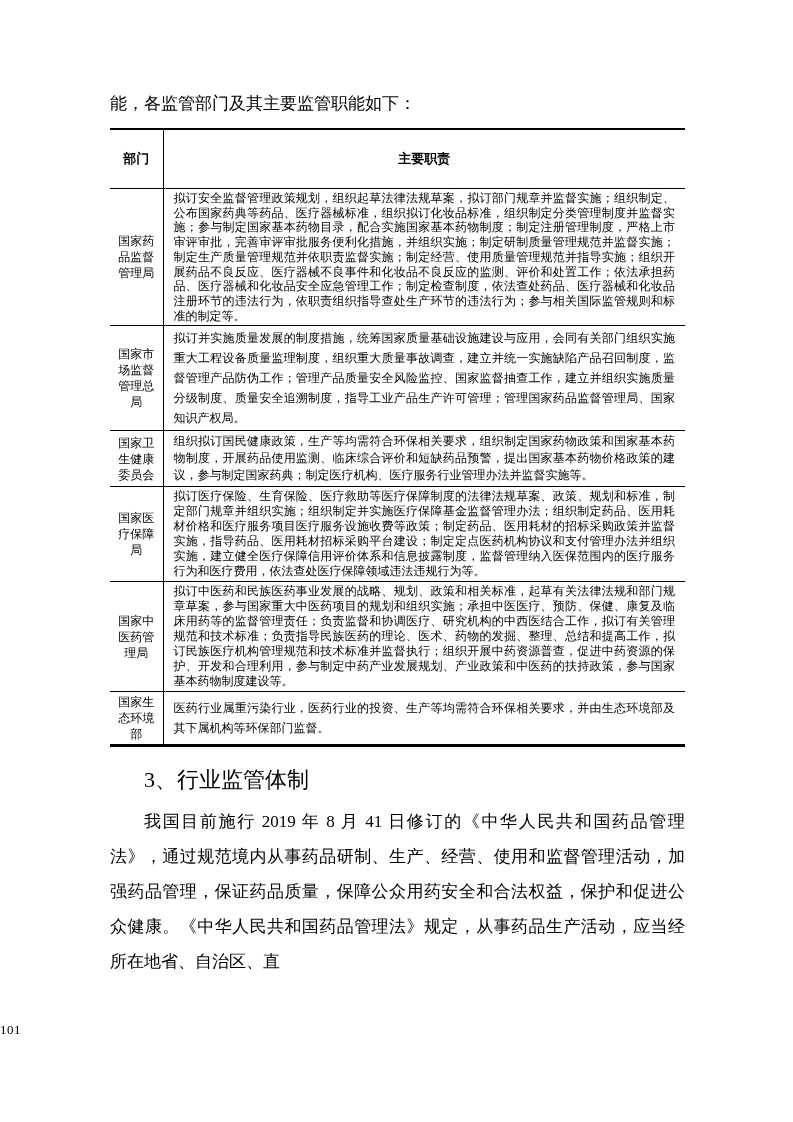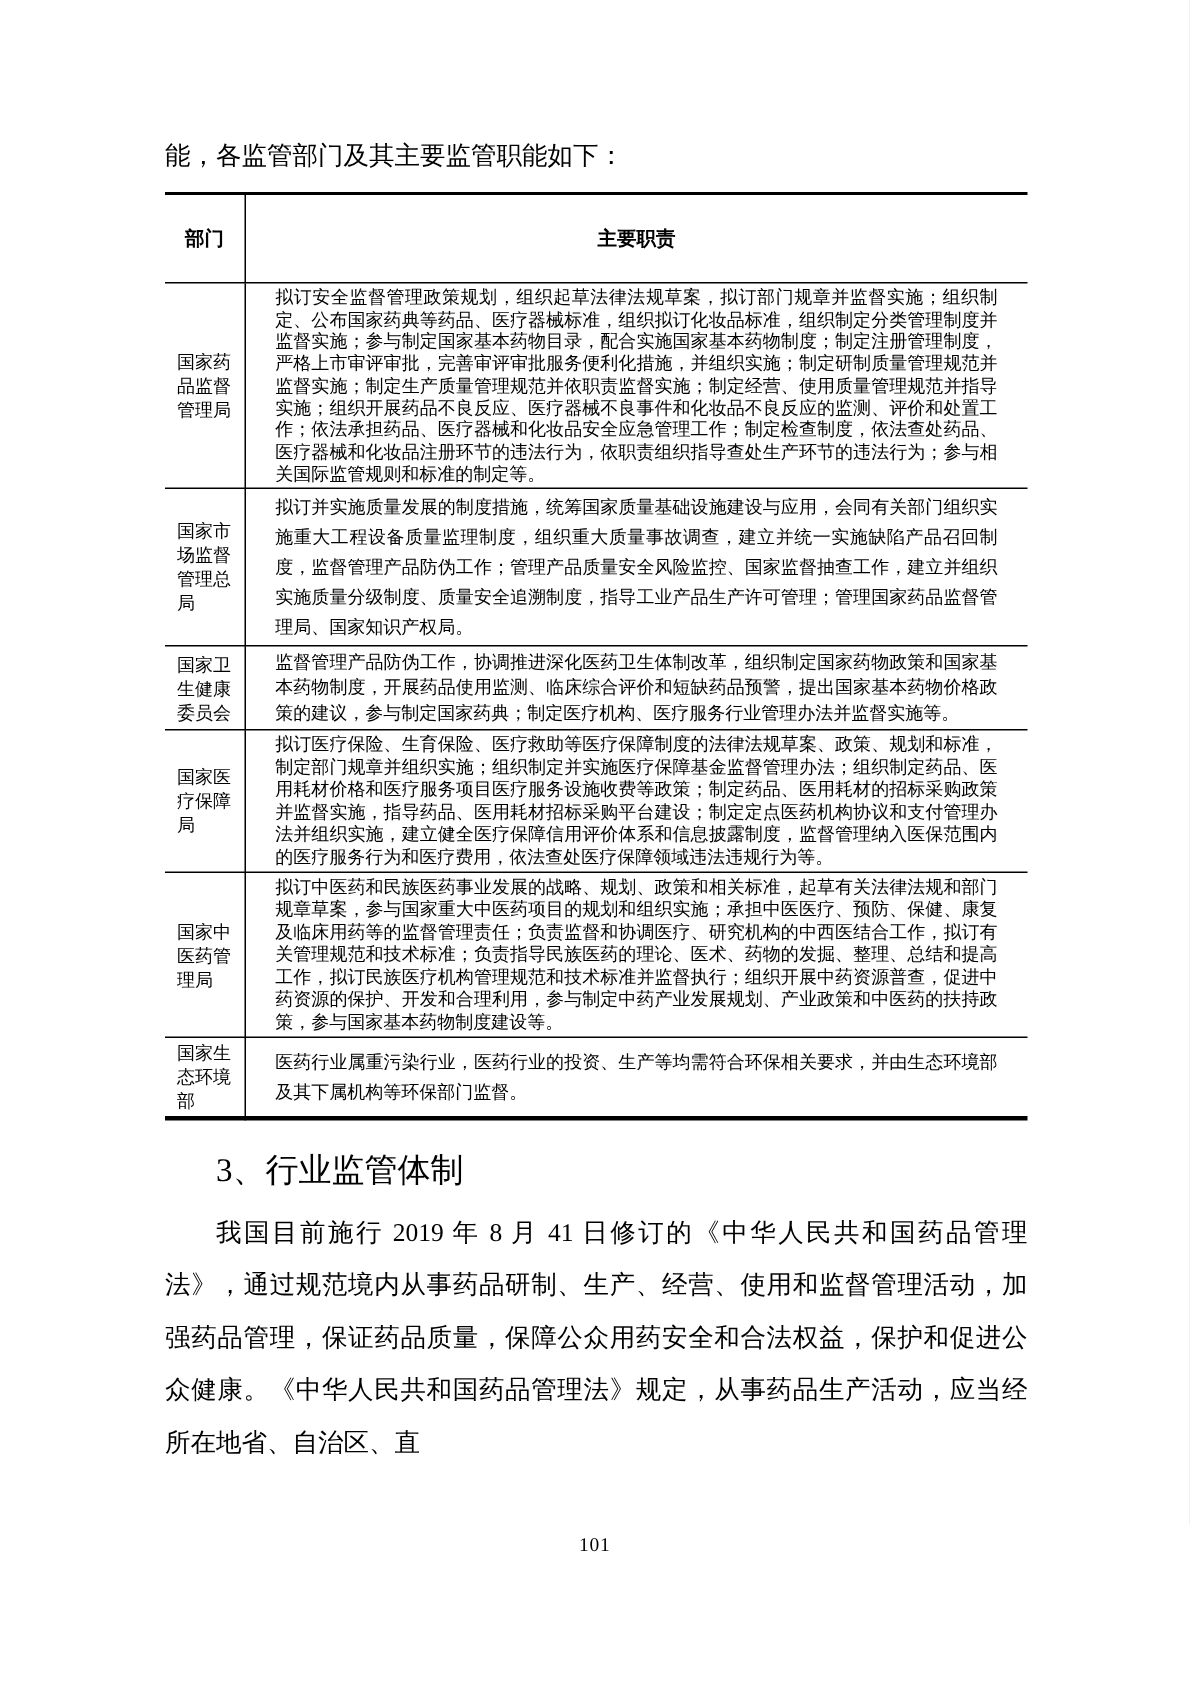--- a/index.html
+++ b/index.html
@@ -18,43 +18,43 @@
   }
   table.reg th{
     border-bottom:1px solid #000;font-weight:bold;font-size:13px;
     padding:20px 4px;text-align:center;
   }
   table.reg th.c1{border-right:1px solid #000;}
   table.reg td{border-bottom:1px solid #000;vertical-align:middle;}
   table.reg tr:last-child td{border-bottom:none;}
   td.dept{
     border-right:1px solid #000;width:53px;box-sizing:border-box;
-    padding:2px 8px;text-align:left;line-height:16px;word-break:break-all;
+    padding:2px 8px;text-align:center;line-height:16px;word-break:break-all;
   }
   td.duty{
-    padding:2px 20px;text-align:justify;text-justify:inter-ideograph;
+    padding:2px 10px;text-align:justify;text-justify:inter-ideograph;
     word-break:break-all;line-height:15px;
   }
   tr.r1 td.duty{line-height:14.7px;}
   tr.r2 td.duty{line-height:20px;}
   tr.r3 td.duty{line-height:20px;}
   tr.r4 td.duty{line-height:17px;}
   tr.r5 td.duty{line-height:15px;}
   tr.r6 td.duty{line-height:15px;}
   tr.r7 td.duty{line-height:20px;padding-top:4px;padding-bottom:4px;}
   tr.r8 td.duty{line-height:20px;padding-top:4px;padding-bottom:4px;}
 
   .heading{margin:22px 0 0 0;padding-left:34px;font-size:22px;line-height:22px;}
   .subheading{margin:20px 0 0 0;padding-left:28px;font-size:17px;line-height:24px;}
   .para{
     margin:13px 0 0 0;font-size:17px;line-height:35px;
     text-indent:2em;text-align:justify;text-justify:inter-ideograph;word-break:break-all;
   }
   .page-number{
-    position:absolute;top:1022px;left:0;width:793px;text-align:center;
+    position:absolute;top:1022px;left:0;width:793px;
     font-size:13px;letter-spacing:0.5px;
   }
 </style>
 </head>
 <body>
 
 <div class="page">
   <div class="content">
 
     <p class="intro">能，各监管部门及其主要监管职能如下：</p>
@@ -70,21 +70,21 @@
         <tr class="r1">
           <td class="dept">国家药品监督管理局</td>
           <td class="duty">拟订安全监督管理政策规划，组织起草法律法规草案，拟订部门规章并监督实施；组织制定、公布国家药典等药品、医疗器械标准，组织拟订化妆品标准，组织制定分类管理制度并监督实施；参与制定国家基本药物目录，配合实施国家基本药物制度；制定注册管理制度，严格上市审评审批，完善审评审批服务便利化措施，并组织实施；制定研制质量管理规范并监督实施；制定生产质量管理规范并依职责监督实施；制定经营、使用质量管理规范并指导实施；组织开展药品不良反应、医疗器械不良事件和化妆品不良反应的监测、评价和处置工作；依法承担药品、医疗器械和化妆品安全应急管理工作；制定检查制度，依法查处药品、医疗器械和化妆品注册环节的违法行为，依职责组织指导查处生产环节的违法行为；参与相关国际监管规则和标准的制定等。</td>
         </tr>
         <tr class="r2">
           <td class="dept">国家市场监督管理总局</td>
           <td class="duty">拟订并实施质量发展的制度措施，统筹国家质量基础设施建设与应用，会同有关部门组织实施重大工程设备质量监理制度，组织重大质量事故调查，建立并统一实施缺陷产品召回制度，监督管理产品防伪工作；管理产品质量安全风险监控、国家监督抽查工作，建立并组织实施质量分级制度、质量安全追溯制度，指导工业产品生产许可管理；管理国家药品监督管理局、国家知识产权局。</td>
         </tr>
         <tr class="r4">
           <td class="dept">国家卫生健康委员会</td>
-          <td class="duty">监督管理产品防伪工作，协调推进深化医药卫生体制改革，组织制定国家药物政策和国家基本药物制度，开展药品使用监测、临床综合评价和短缺药品预警，提出国家基本药物价格政策的建议，参与制定国家药典；制定医疗机构、医疗服务行业管理办法并监督实施等。</td>
+          <td class="duty">组织拟订国民健康政策，生产等均需符合环保相关要求，组织制定国家药物政策和国家基本药物制度，开展药品使用监测、临床综合评价和短缺药品预警，提出国家基本药物价格政策的建议，参与制定国家药典；制定医疗机构、医疗服务行业管理办法并监督实施等。</td>
         </tr>
         <tr class="r5">
           <td class="dept">国家医疗保障局</td>
           <td class="duty">拟订医疗保险、生育保险、医疗救助等医疗保障制度的法律法规草案、政策、规划和标准，制定部门规章并组织实施；组织制定并实施医疗保障基金监督管理办法；组织制定药品、医用耗材价格和医疗服务项目医疗服务设施收费等政策；制定药品、医用耗材的招标采购政策并监督实施，指导药品、医用耗材招标采购平台建设；制定定点医药机构协议和支付管理办法并组织实施，建立健全医疗保障信用评价体系和信息披露制度，监督管理纳入医保范围内的医疗服务行为和医疗费用，依法查处医疗保障领域违法违规行为等。</td>
         </tr>
         <tr class="r6">
           <td class="dept">国家中医药管理局</td>
           <td class="duty">拟订中医药和民族医药事业发展的战略、规划、政策和相关标准，起草有关法律法规和部门规章草案，参与国家重大中医药项目的规划和组织实施；承担中医医疗、预防、保健、康复及临床用药等的监督管理责任；负责监督和协调医疗、研究机构的中西医结合工作，拟订有关管理规范和技术标准；负责指导民族医药的理论、医术、药物的发掘、整理、总结和提高工作，拟订民族医疗机构管理规范和技术标准并监督执行；组织开展中药资源普查，促进中药资源的保护、开发和合理利用，参与制定中药产业发展规划、产业政策和中医药的扶持政策，参与国家基本药物制度建设等。</td>
         </tr>
         <tr class="r7">

